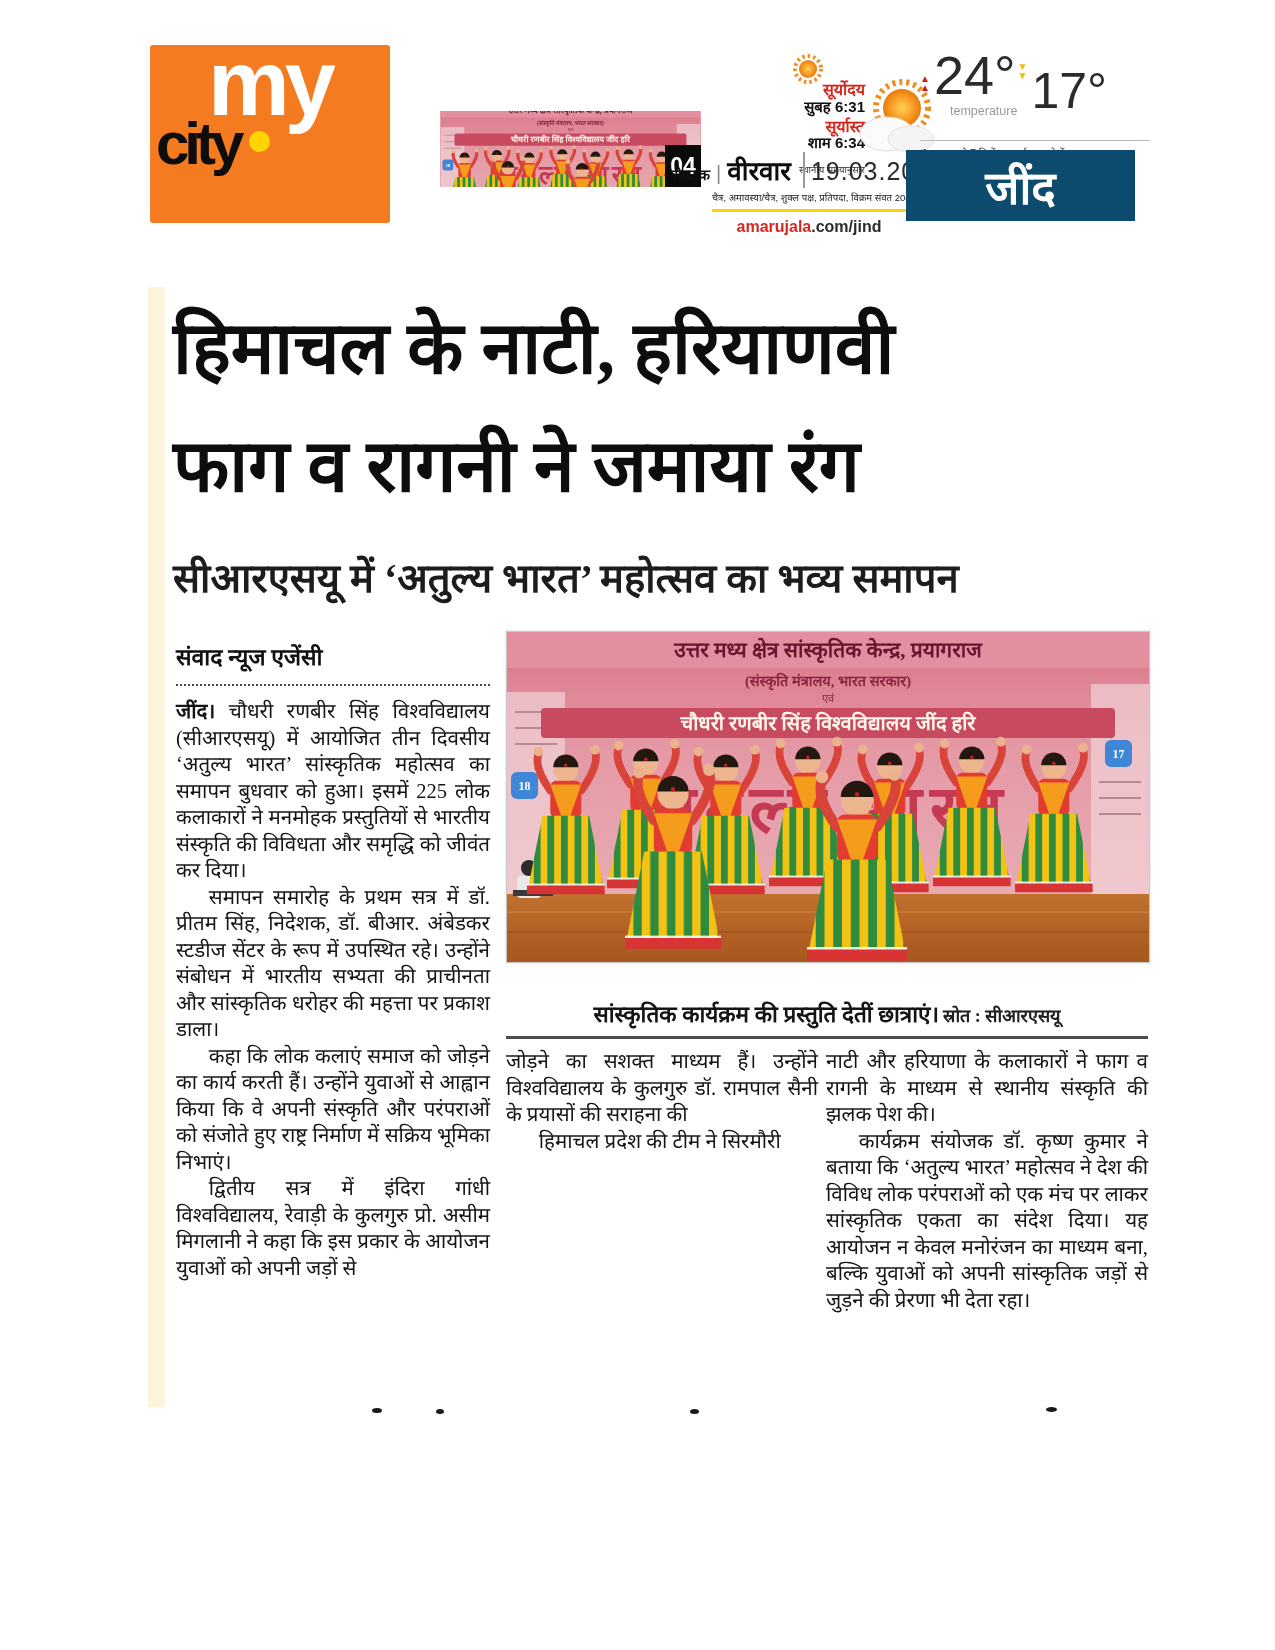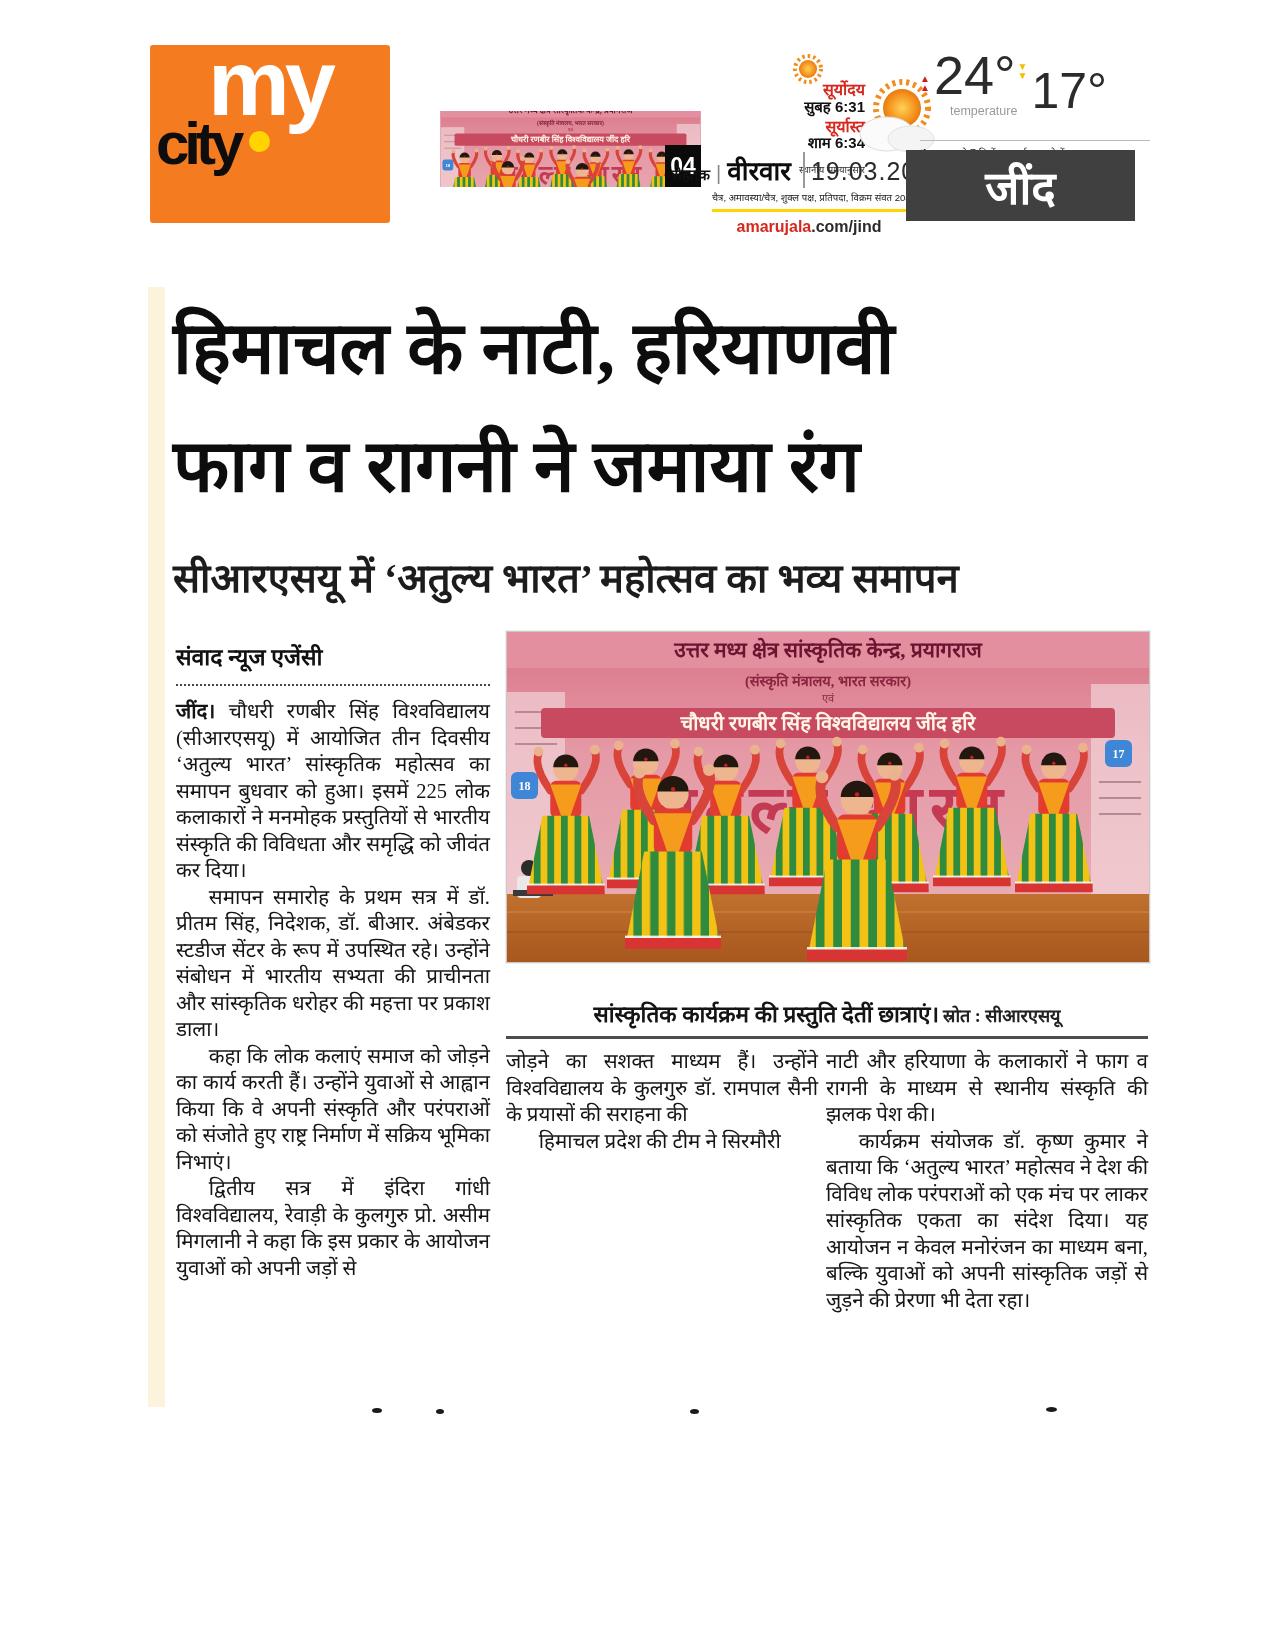--- a/index.html
+++ b/index.html
@@ -50,21 +50,21 @@
   .dl-main{display:flex;align-items:baseline;justify-content:center;gap:6px;}
   .dl-city{font-size:15px;font-weight:bold;color:#111;}
   .dl-sep{font-size:20px;color:#888;}
   .dl-day{font-size:26px;font-weight:bold;color:#0d0d0d;border-right:2px solid #999;padding-right:12px;}
   .dl-date{font-size:25px;font-weight:400;color:#2b2b2b;letter-spacing:1px;}
   .dl-panchang{font-size:9.6px;color:#222;margin-top:3px;white-space:nowrap;}
   .dl-rule{height:3px;background:#FFD400;margin-top:5px;}
   .dl-link{font-size:16px;font-weight:bold;color:#2b2b2b;margin-top:6px;}
   .dl-link .red{color:#d6281e;}
 
-  .edition-box{position:absolute;left:906px;top:150px;width:229px;height:71px;background:#404040;
+  .edition-box{position:absolute;left:906px;top:150px;width:229px;height:71px;background:#0c4a6e;
                display:flex;align-items:center;justify-content:center;}
   .edition-box span{color:#ffffff;font-weight:bold;font-size:46px;font-family:"Liberation Sans",sans-serif;}
 
   
   .side-strip{position:absolute;left:148px;top:287px;width:17px;height:1120px;background:#FBF3DC;}
   .headline{position:absolute;left:173px;top:290px;width:990px;font-weight:bold;font-size:73px;
             line-height:1.62;color:#0d0d0d;letter-spacing:0px;}
   .subheadline{position:absolute;left:173px;top:549px;width:990px;font-weight:bold;font-size:40px;color:#1c1c1c;}
   .byline{position:absolute;left:176px;top:640px;width:314px;font-weight:bold;font-size:23px;color:#111;
           padding-bottom:12px;border-bottom:2px dotted #444;}

